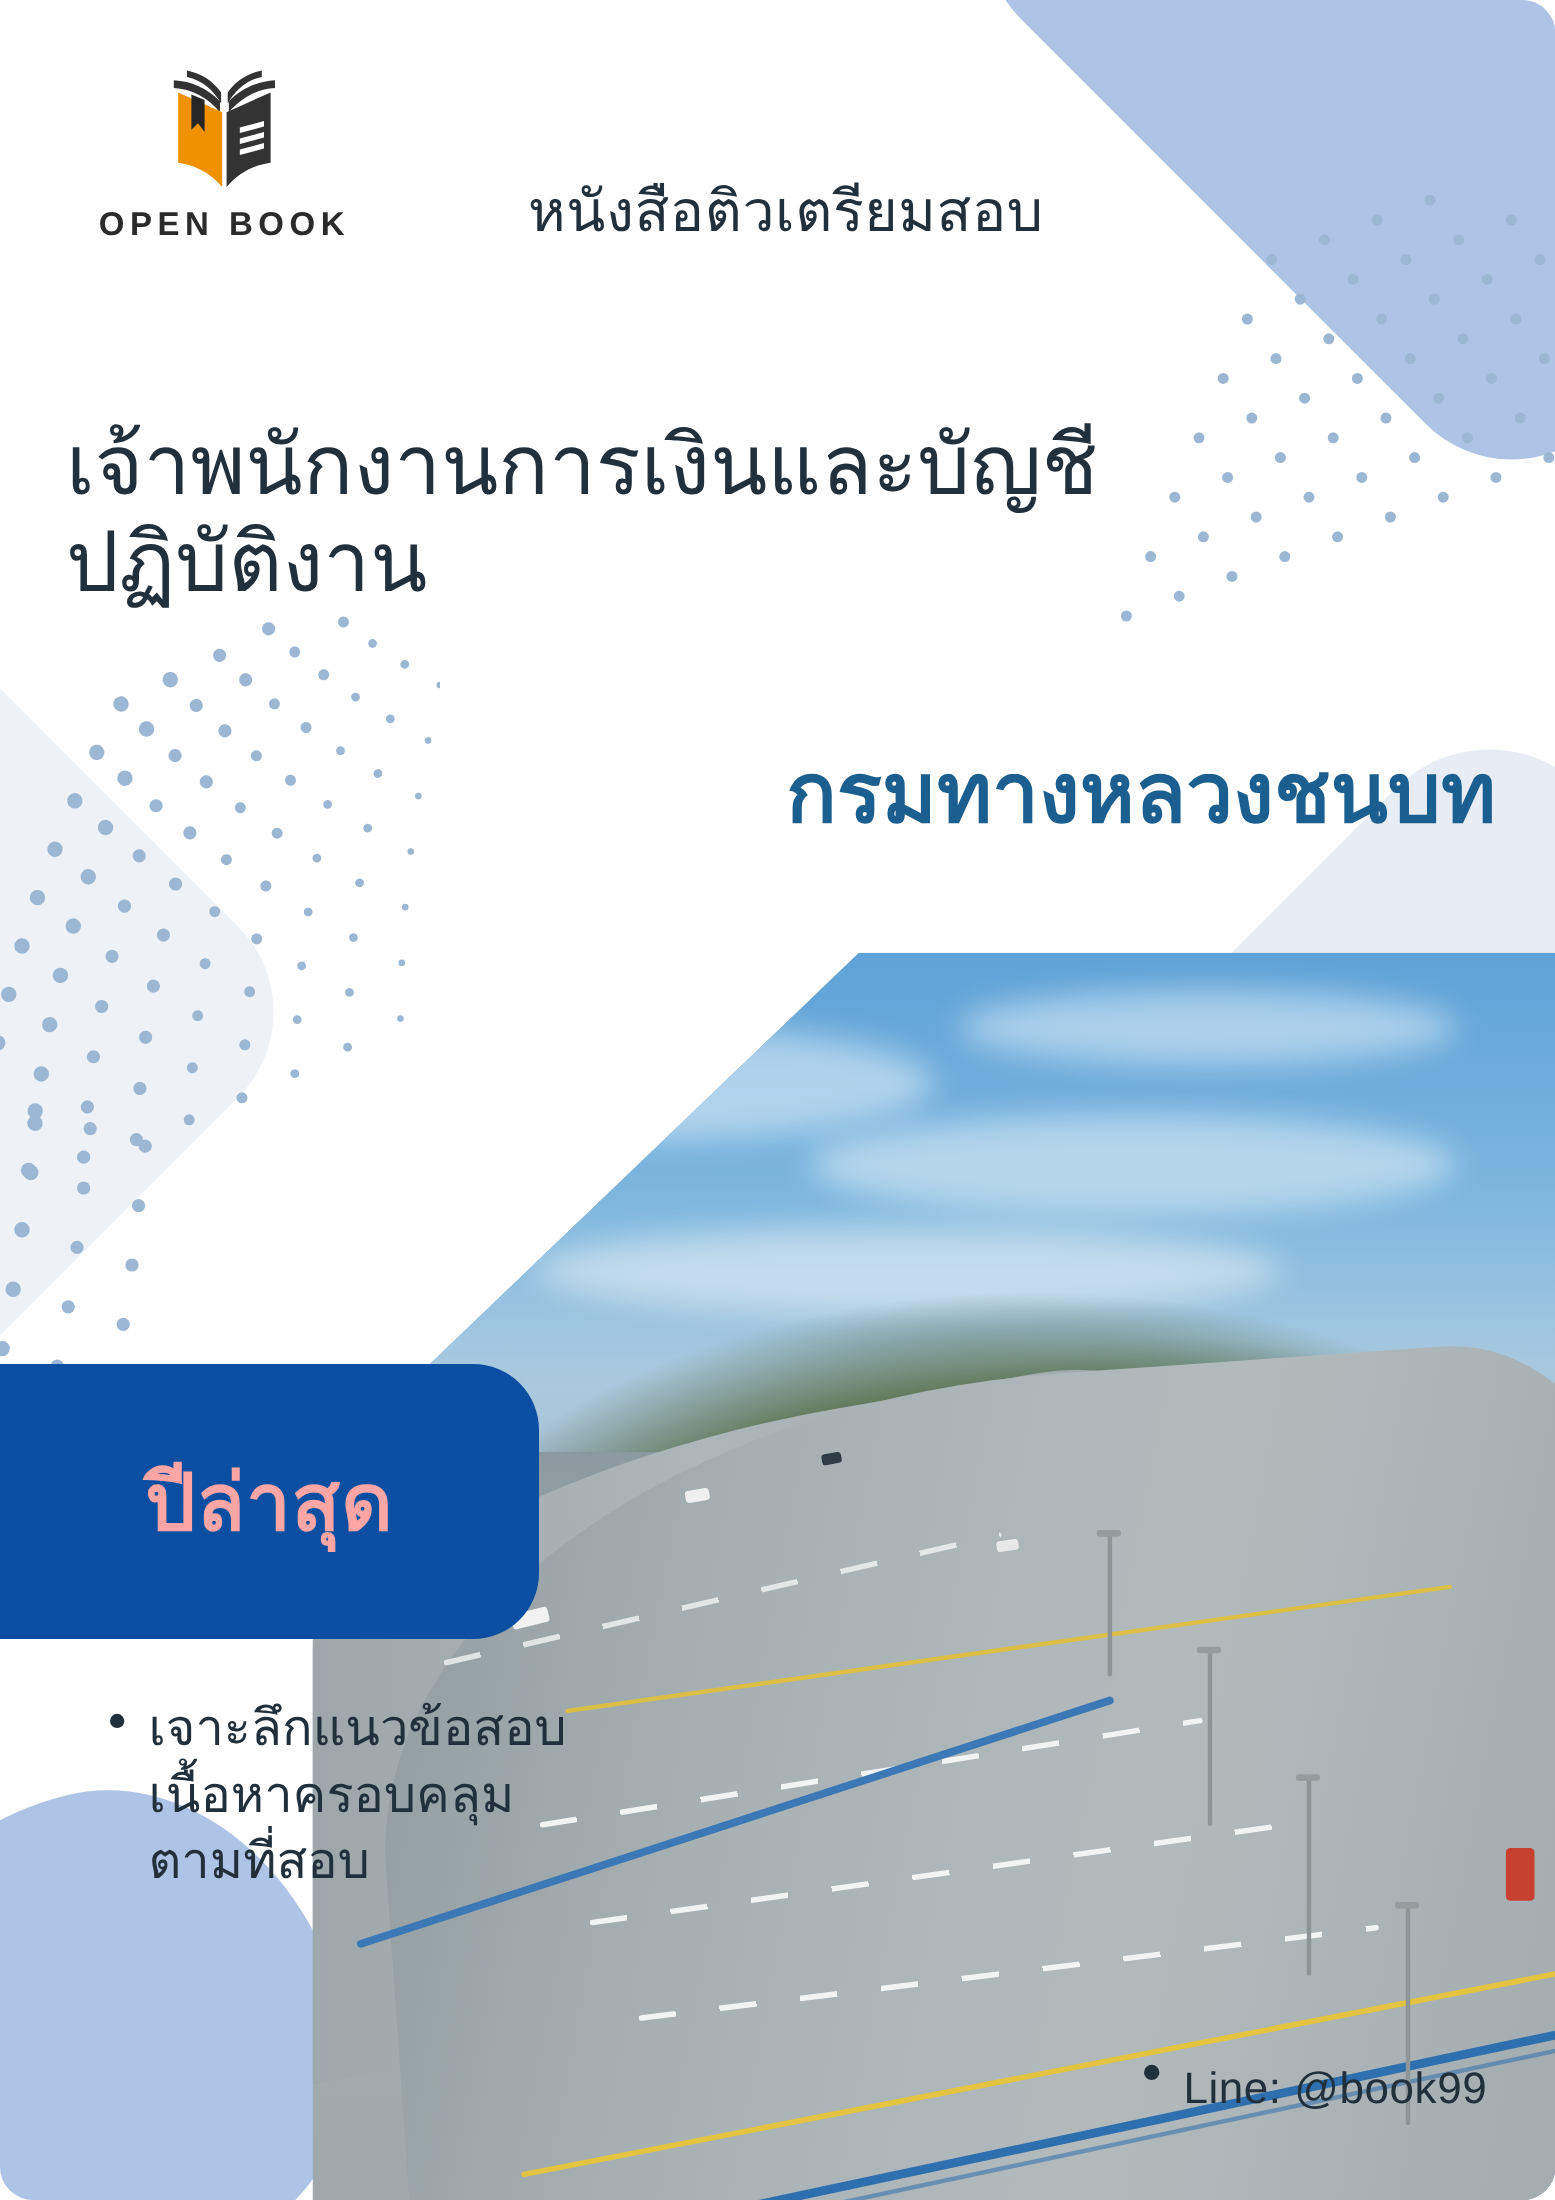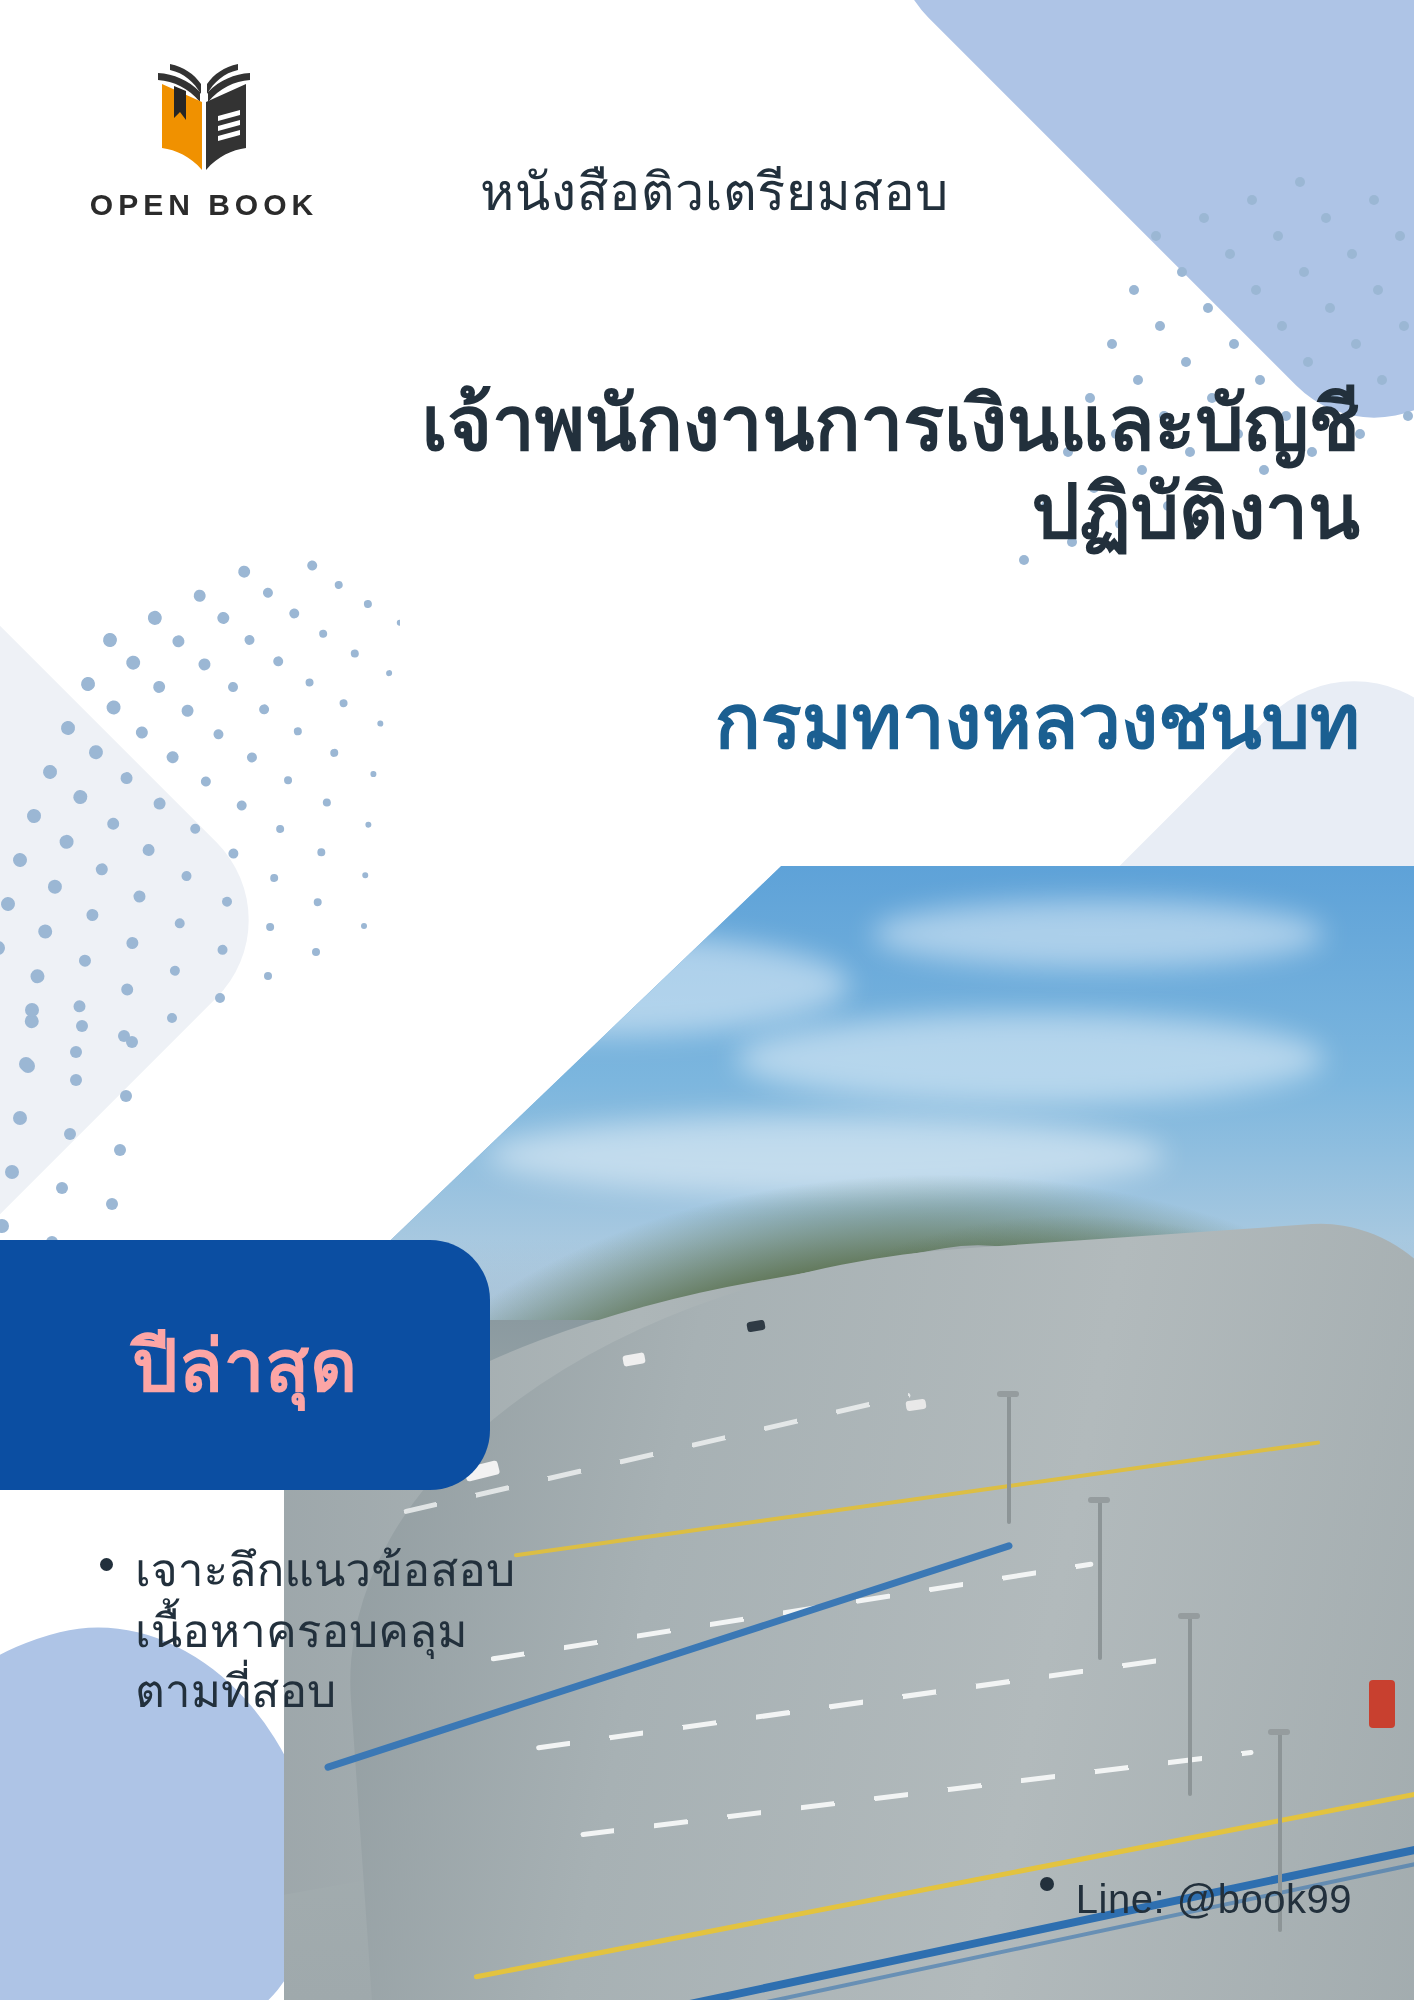--- a/index.html
+++ b/index.html
@@ -7,20 +7,21 @@
     width:1414px; height:2000px;
     background:#ffffff;
     font-family:"Liberation Sans", sans-serif;
     overflow:hidden;
   }
   .cover {
     position:relative;
     width:1414px; height:2000px;
     background:#ffffff;
     overflow:hidden;
+    border-radius:30px;
   }
 
   
   .deco { position:absolute; pointer-events:none; }
 
   
   .shape-topright {
     top:-430px; right:-330px;
     width:740px; height:740px;
     background:#aec4e6;
@@ -188,22 +189,22 @@
   }
 
   .kicker {
     position:absolute; left:480px; top:150px;
     font-size:52px; font-weight:400; color:#22303c;
     letter-spacing:.5px;
   }
 
   .title-main {
     position:absolute; left:60px; top:380px; width:1300px;
-    text-align:right;
-    font-size:76px; font-weight:700; color:#22303c;
+    text-align:left;
+    font-size:76px; font-weight:400; color:#22303c;
     line-height:1.16;
   }
   .title-org {
     position:absolute; left:60px; top:680px; width:1300px;
     text-align:right;
     font-size:76px; font-weight:700; color:#1b5f91;
     line-height:1.1;
   }
 
   .badge {

